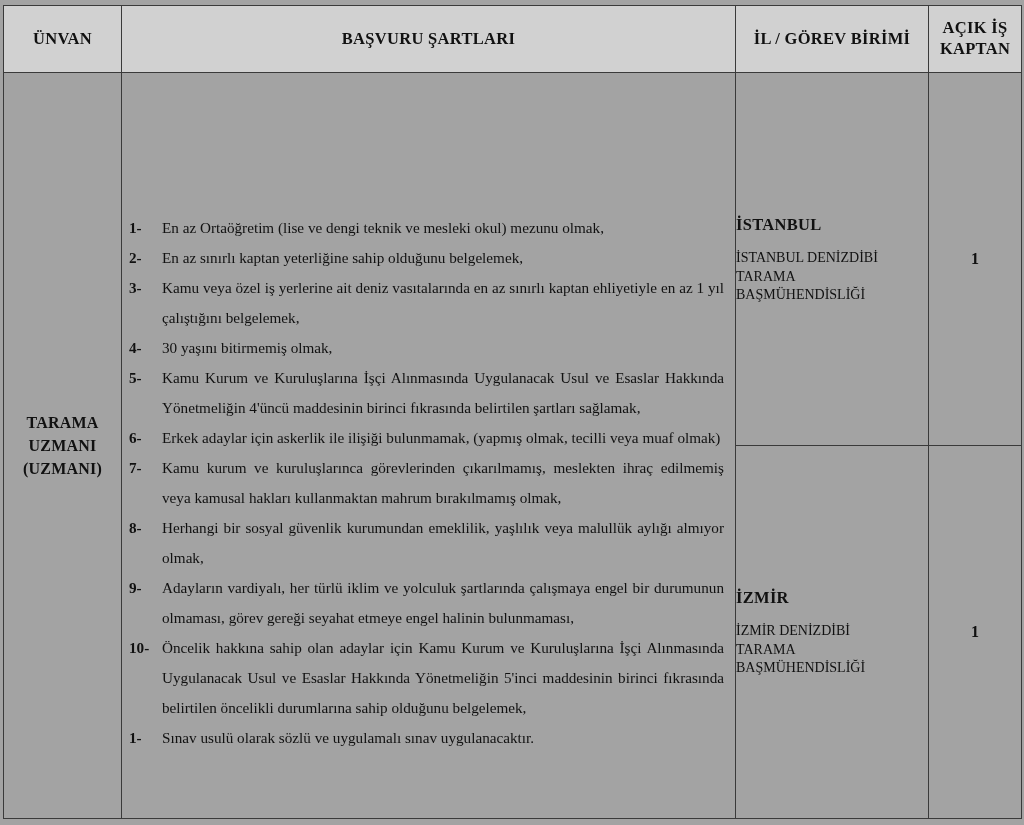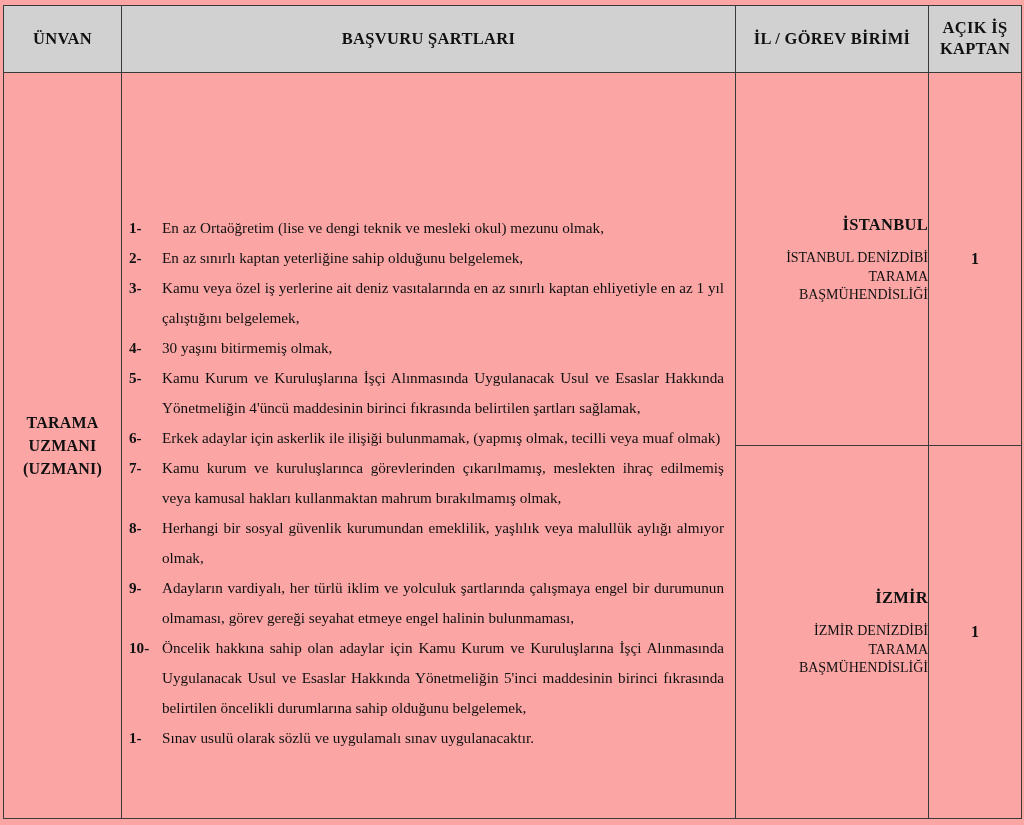--- a/index.html
+++ b/index.html
@@ -13,21 +13,21 @@
     height: 825px;
     font-family: "Liberation Serif", "DejaVu Serif", serif;
     color: #111111;
     overflow: hidden;
   }
 
   .sheet {
     position: relative;
     width: 1024px;
     height: 825px;
-    background: #fca5a5;
+    background: #a3a3a3;
   }
 
   table.job-table {
     position: absolute;
     left: 3px;
     top: 5px;
     width: 1018px;
     height: 814px;
     border-collapse: collapse;
     table-layout: fixed;
@@ -99,21 +99,21 @@
     font-weight: bold;
     font-size: 15.2px;
     line-height: 30px;
   }
   ol.cond-list li.no-justify {
     text-align: left;
   }
 
   
   td.unit-cell {
-    text-align: right;
+    text-align: left;
     padding: 6px 4px;
     line-height: 1.3;
   }
   .unit-city {
     display: block;
     font-weight: bold;
     font-size: 16.5px;
     letter-spacing: 0.3px;
     margin-bottom: 14px;
   }

